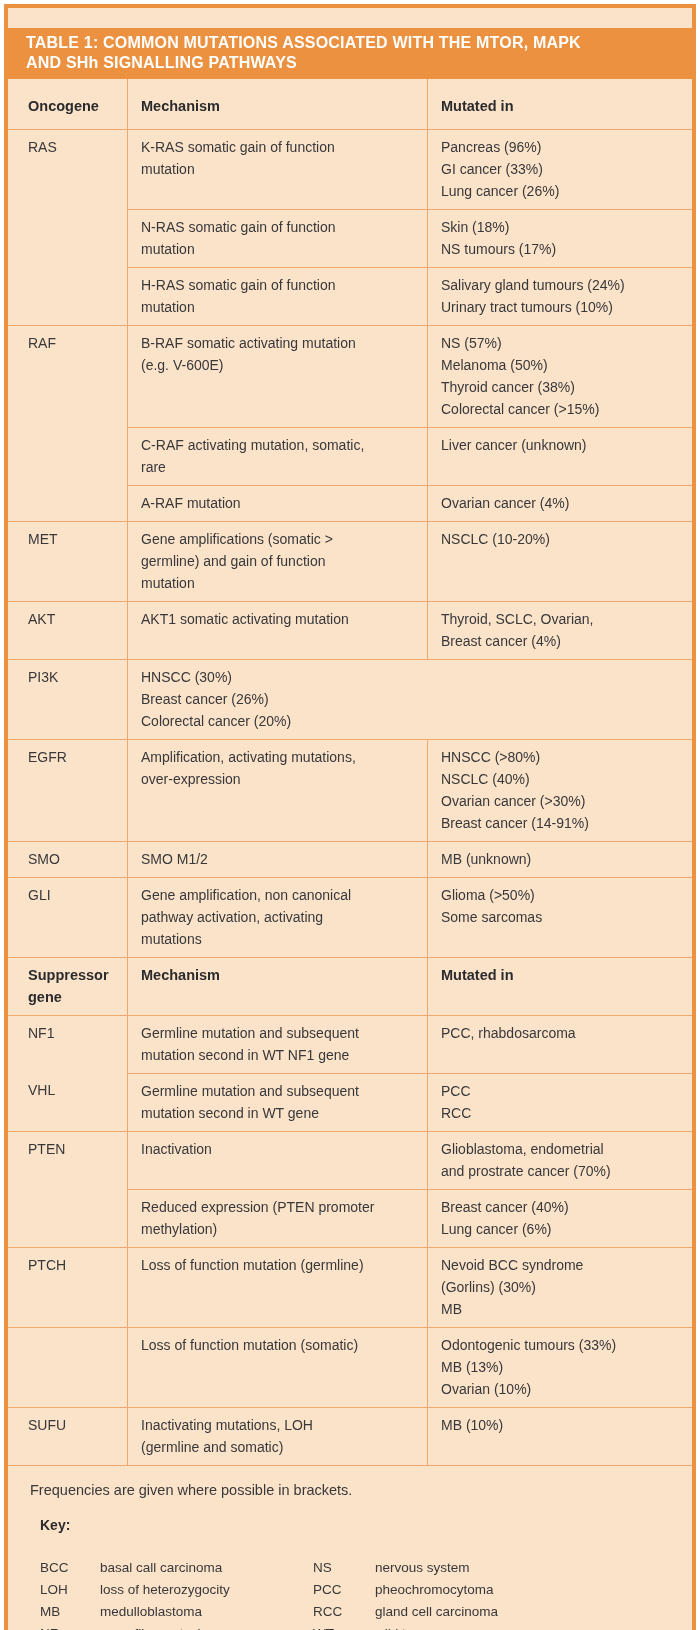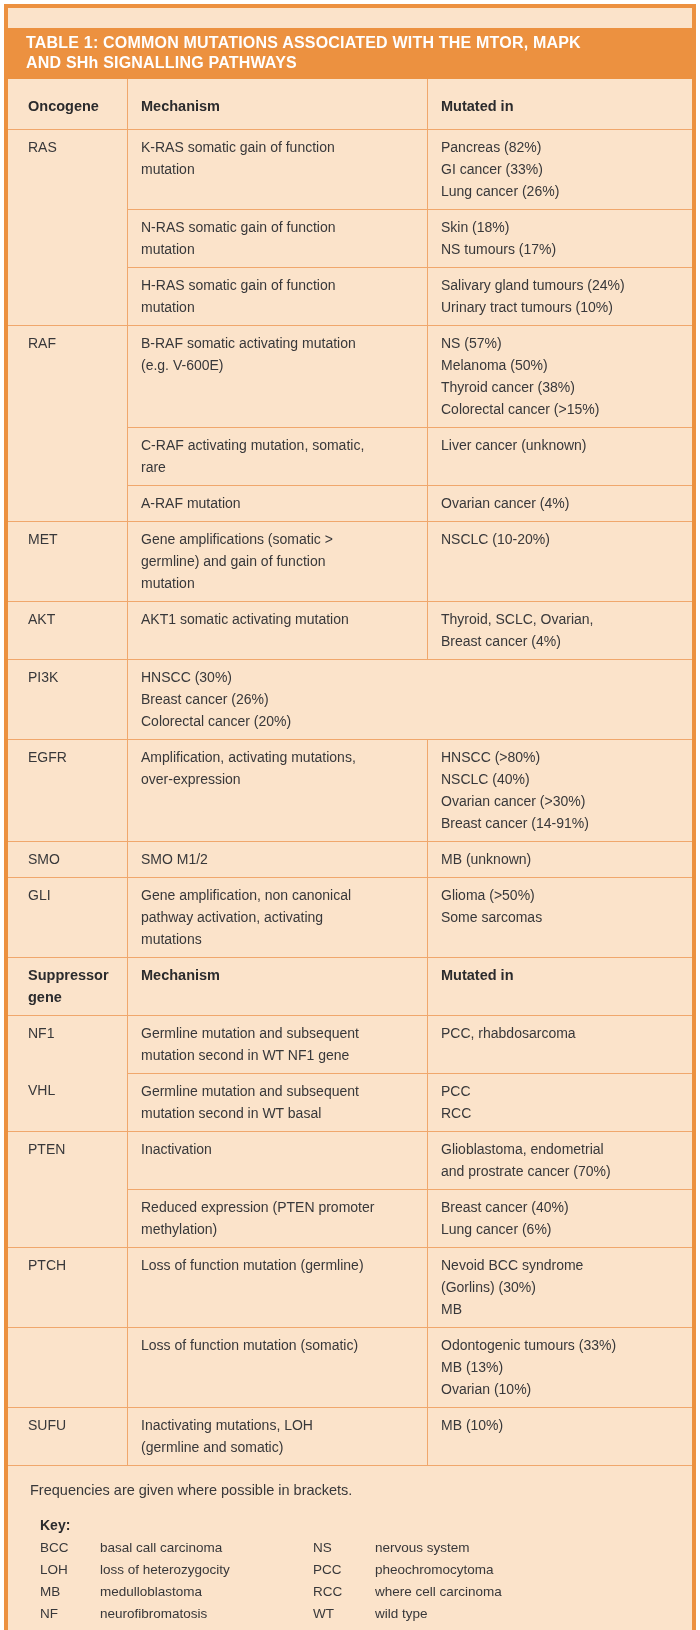--- a/index.html
+++ b/index.html
@@ -56,21 +56,21 @@
   .section + .section .section-header{border-top:1px solid var(--line);}
   .data-row + .data-row .c2,
   .data-row + .data-row .c3{border-top:1px solid var(--line);}
   .gene-label,.line{min-height:22px;}
   .footer{
     border-top:1px solid var(--line);
     padding:13px 20px 18px 22px;
   }
   .freq-note{font-size:14.5px;line-height:22px;}
   .key-block{margin-top:14px;margin-left:10px;}
-  .key-title{font-weight:bold;font-size:14px;line-height:20px;margin-bottom:2px;color:var(--htext);}
+  .key-title{font-weight:bold;font-size:14px;line-height:20px;margin-bottom:22px;color:var(--htext);}
   .key-grid{
     display:grid;
     grid-template-columns:60px 213px 62px 1fr;
     font-size:13.5px;
     line-height:22px;
   }
 </style>
 </head>
 <body>
 
@@ -90,21 +90,21 @@
         <div class="group">
           <div class="row data-row">
             <div class="cell c1">
               <div class="gene-label">RAS</div>
             </div>
             <div class="cell c2">
               <div class="line">K-RAS somatic gain of function</div>
               <div class="line">mutation</div>
             </div>
             <div class="cell c3">
-              <div class="line">Pancreas (82%)</div>
+              <div class="line">Pancreas (96%)</div>
               <div class="line">GI cancer (33%)</div>
               <div class="line">Lung cancer (26%)</div>
             </div>
           </div>
           <div class="row data-row">
             <div class="cell c1"></div>
             <div class="cell c2">
               <div class="line">N-RAS somatic gain of function</div>
               <div class="line">mutation</div>
             </div>
@@ -267,21 +267,21 @@
             <div class="cell c3">
               <div class="line">PCC, rhabdosarcoma</div>
             </div>
           </div>
           <div class="row data-row">
             <div class="cell c1">
               <div class="gene-label">VHL</div>
             </div>
             <div class="cell c2">
               <div class="line">Germline mutation and subsequent</div>
-              <div class="line">mutation second in WT basal</div>
+              <div class="line">mutation second in WT gene</div>
             </div>
             <div class="cell c3">
               <div class="line">PCC</div>
               <div class="line">RCC</div>
             </div>
           </div>
         </div>
         <div class="group">
           <div class="row data-row">
             <div class="cell c1">
@@ -361,21 +361,21 @@
           <div class="key-def">basal call carcinoma</div>
           <div class="key-abbr">NS</div>
           <div class="key-def">nervous system</div>
           <div class="key-abbr">LOH</div>
           <div class="key-def">loss of heterozygocity</div>
           <div class="key-abbr">PCC</div>
           <div class="key-def">pheochromocytoma</div>
           <div class="key-abbr">MB</div>
           <div class="key-def">medulloblastoma</div>
           <div class="key-abbr">RCC</div>
-          <div class="key-def">where cell carcinoma</div>
+          <div class="key-def">gland cell carcinoma</div>
           <div class="key-abbr">NF</div>
           <div class="key-def">neurofibromatosis</div>
           <div class="key-abbr">WT</div>
           <div class="key-def">wild type</div>
         </div>
     </div>
   </div>
 </div>
 
 </body></html>

